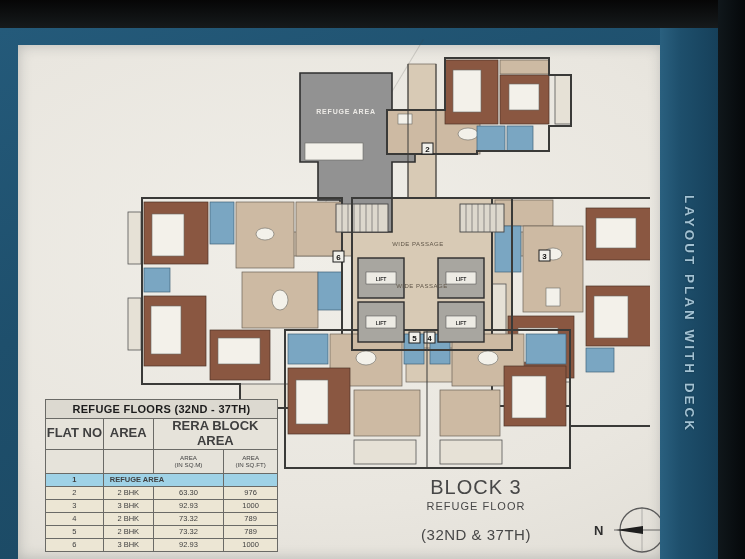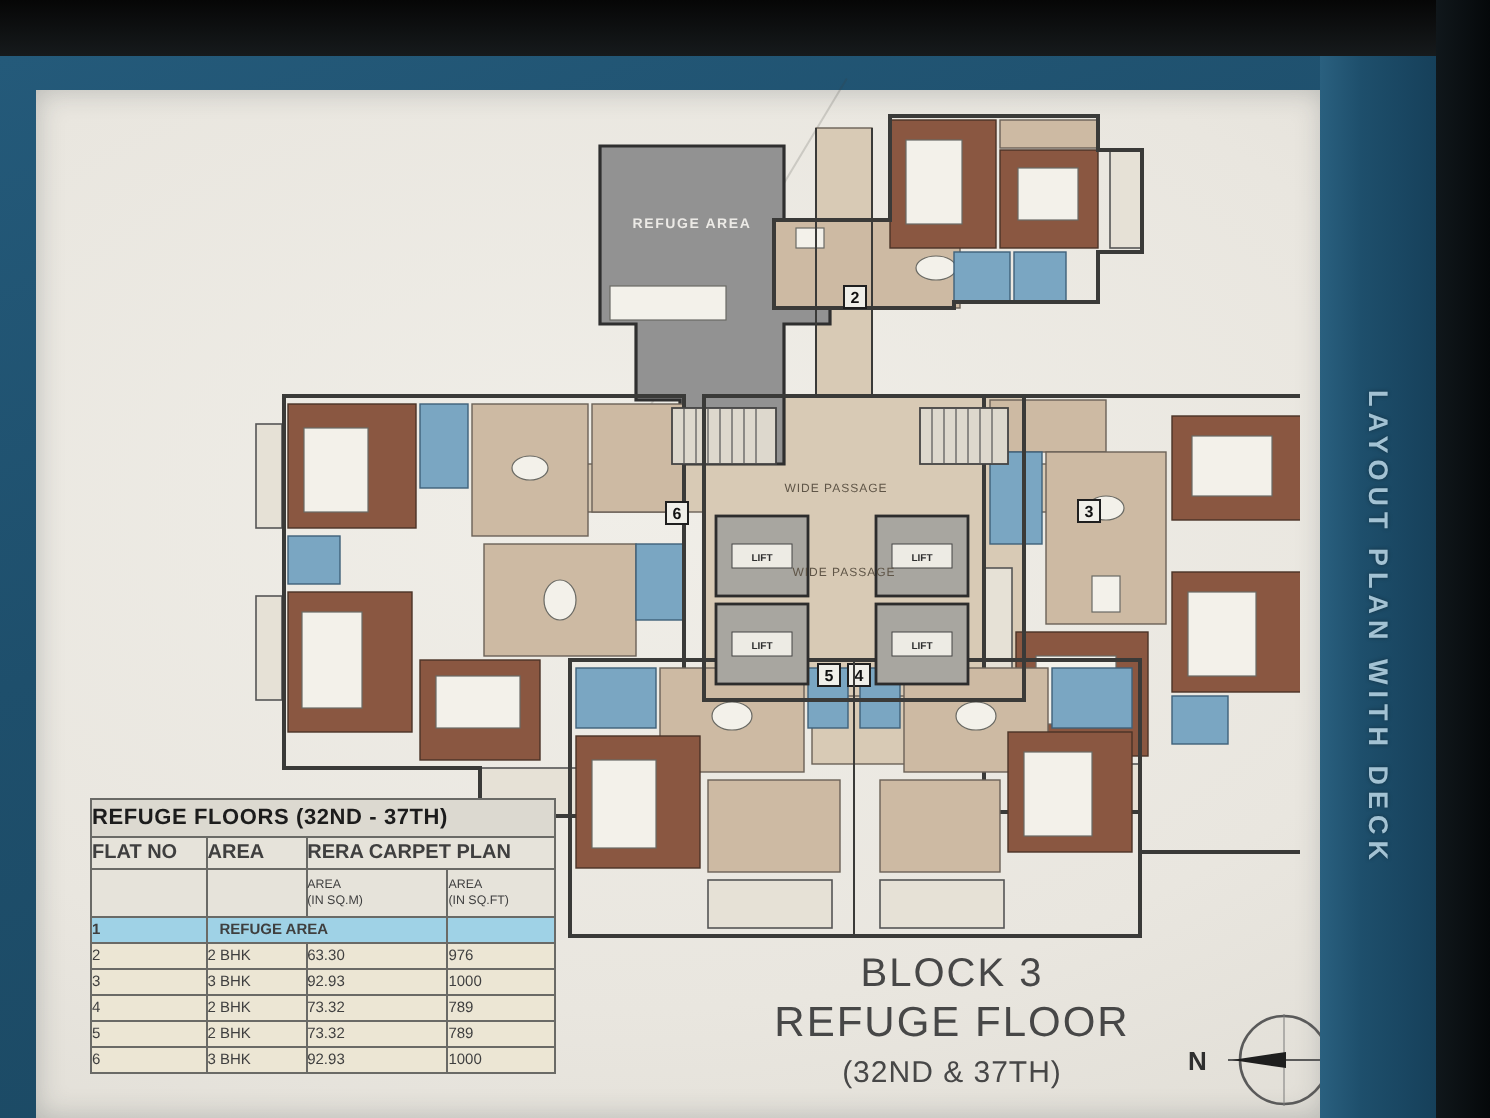--- a/index.html
+++ b/index.html
@@ -76,35 +76,35 @@
   .plan-label{font-size:6px;fill:#5f5547;text-anchor:middle;letter-spacing:.5px;}
   .refuge-label{font-size:7px;fill:#eceae6;text-anchor:middle;letter-spacing:.8px;font-weight:bold;}
   .lift-text{font-size:5px;fill:#2e2e2e;text-anchor:middle;font-weight:bold;}
 
   .area-table{
     position:absolute;left:27px;top:354px;width:233px;
     border-collapse:collapse;border:1.5px solid #3d3d3d;
     font-size:7.5px;color:var(--ink);
     background:var(--table-cream);
   }
-  .area-table td,.area-table th{border:1px solid #6a6a66;text-align:left;padding:0;line-height:1.15;}
+  .area-table td,.area-table th{border:1px solid #6a6a66;text-align:center;padding:0;line-height:1.15;}
   .t-title{background:var(--table-head);font-weight:bold;font-size:11px;letter-spacing:.3px;color:#1c1c1c;height:18px;}
-  .t-head{background:#e6e3da;font-weight:bold;font-size:10px;height:16px;margin-top:22px;}
+  .t-head{background:#e6e3da;font-weight:bold;font-size:13px;height:16px;margin-top:22px;}
   .t-sub{background:#e6e3da;font-size:6.2px;height:24px;}
   .t-row{height:13px;background:var(--table-cream);}
   .t-refuge{background:var(--highlight-cyan);font-weight:bold;}
   .t-refuge td{background:var(--highlight-cyan);}
 
   .title-block{
     position:absolute;left:318px;top:431px;width:280px;
     text-align:center;color:#474747;
   }
   .title-block .tb1{font-size:20px;letter-spacing:1px;}
-  .title-block .tb2{font-size:21px;letter-spacing:1px;margin-top:1px;}
-  .title-block .tb3{font-size:15px;letter-spacing:.5px;margin-top:4px;}
+  .title-block .tb2{font-size:11px;letter-spacing:1px;margin-top:1px;}
+  .title-block .tb3{font-size:15px;letter-spacing:.5px;margin-top:14px;}
   .compass{position:absolute;left:556px;top:448px;width:120px;height:75px;}
   .compass text{font-size:13px;font-weight:bold;fill:#2f2f2f;}
 </style>
 </head>
 <body>
 
 <div class="top-black"></div>
 <div class="right-black"></div>
 
 <div class="frame">
@@ -265,21 +265,21 @@
           <col style="width:71px">
           <col style="width:54px">
         </colgroup>
       <tbody>
           <tr>
             <td colspan="4" class="t-title">REFUGE FLOORS (32ND - 37TH)</td>
           </tr>
       <tr class="t-head">
         <td>FLAT NO</td>
         <td>AREA</td>
-        <td colspan="2">RERA CARPET PLAN</td>
+        <td colspan="2">RERA BLOCK AREA</td>
       </tr>
       <tr class="t-sub">
         <td></td>
         <td></td>
         <td>
           <div>AREA</div>
           <div>(IN SQ.M)</div>
         </td>
         <td>
           <div>AREA</div>

